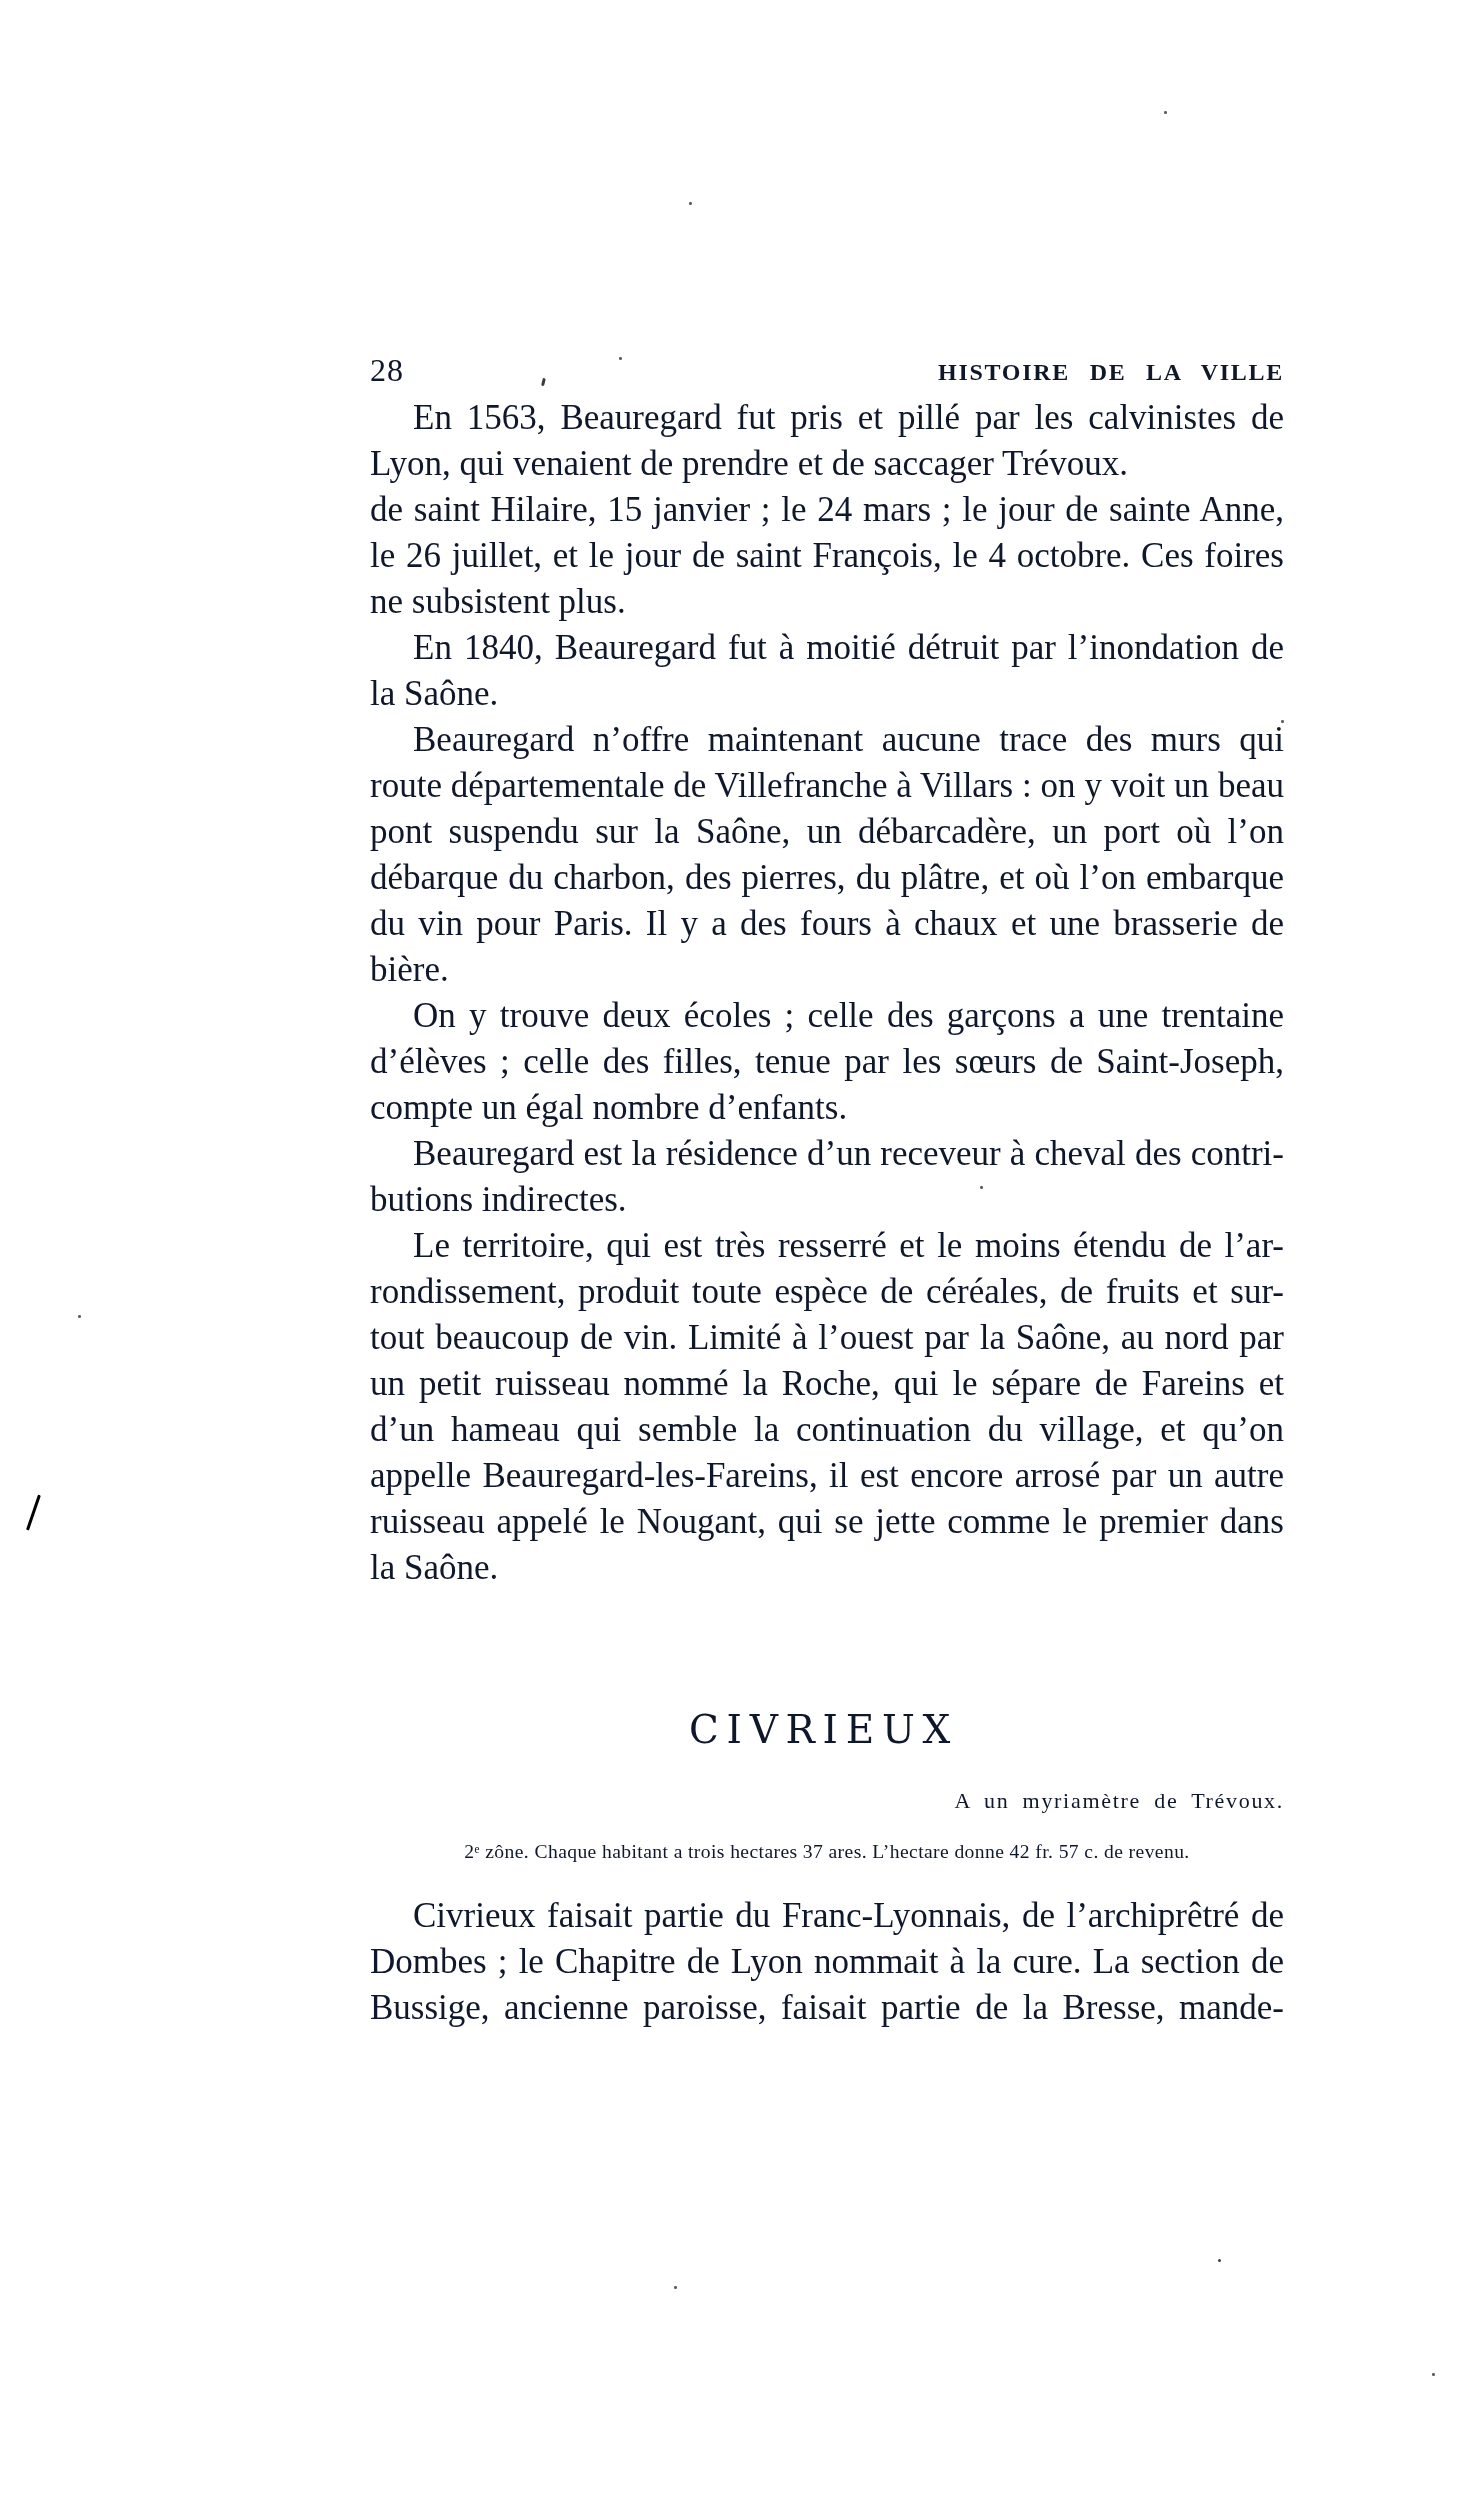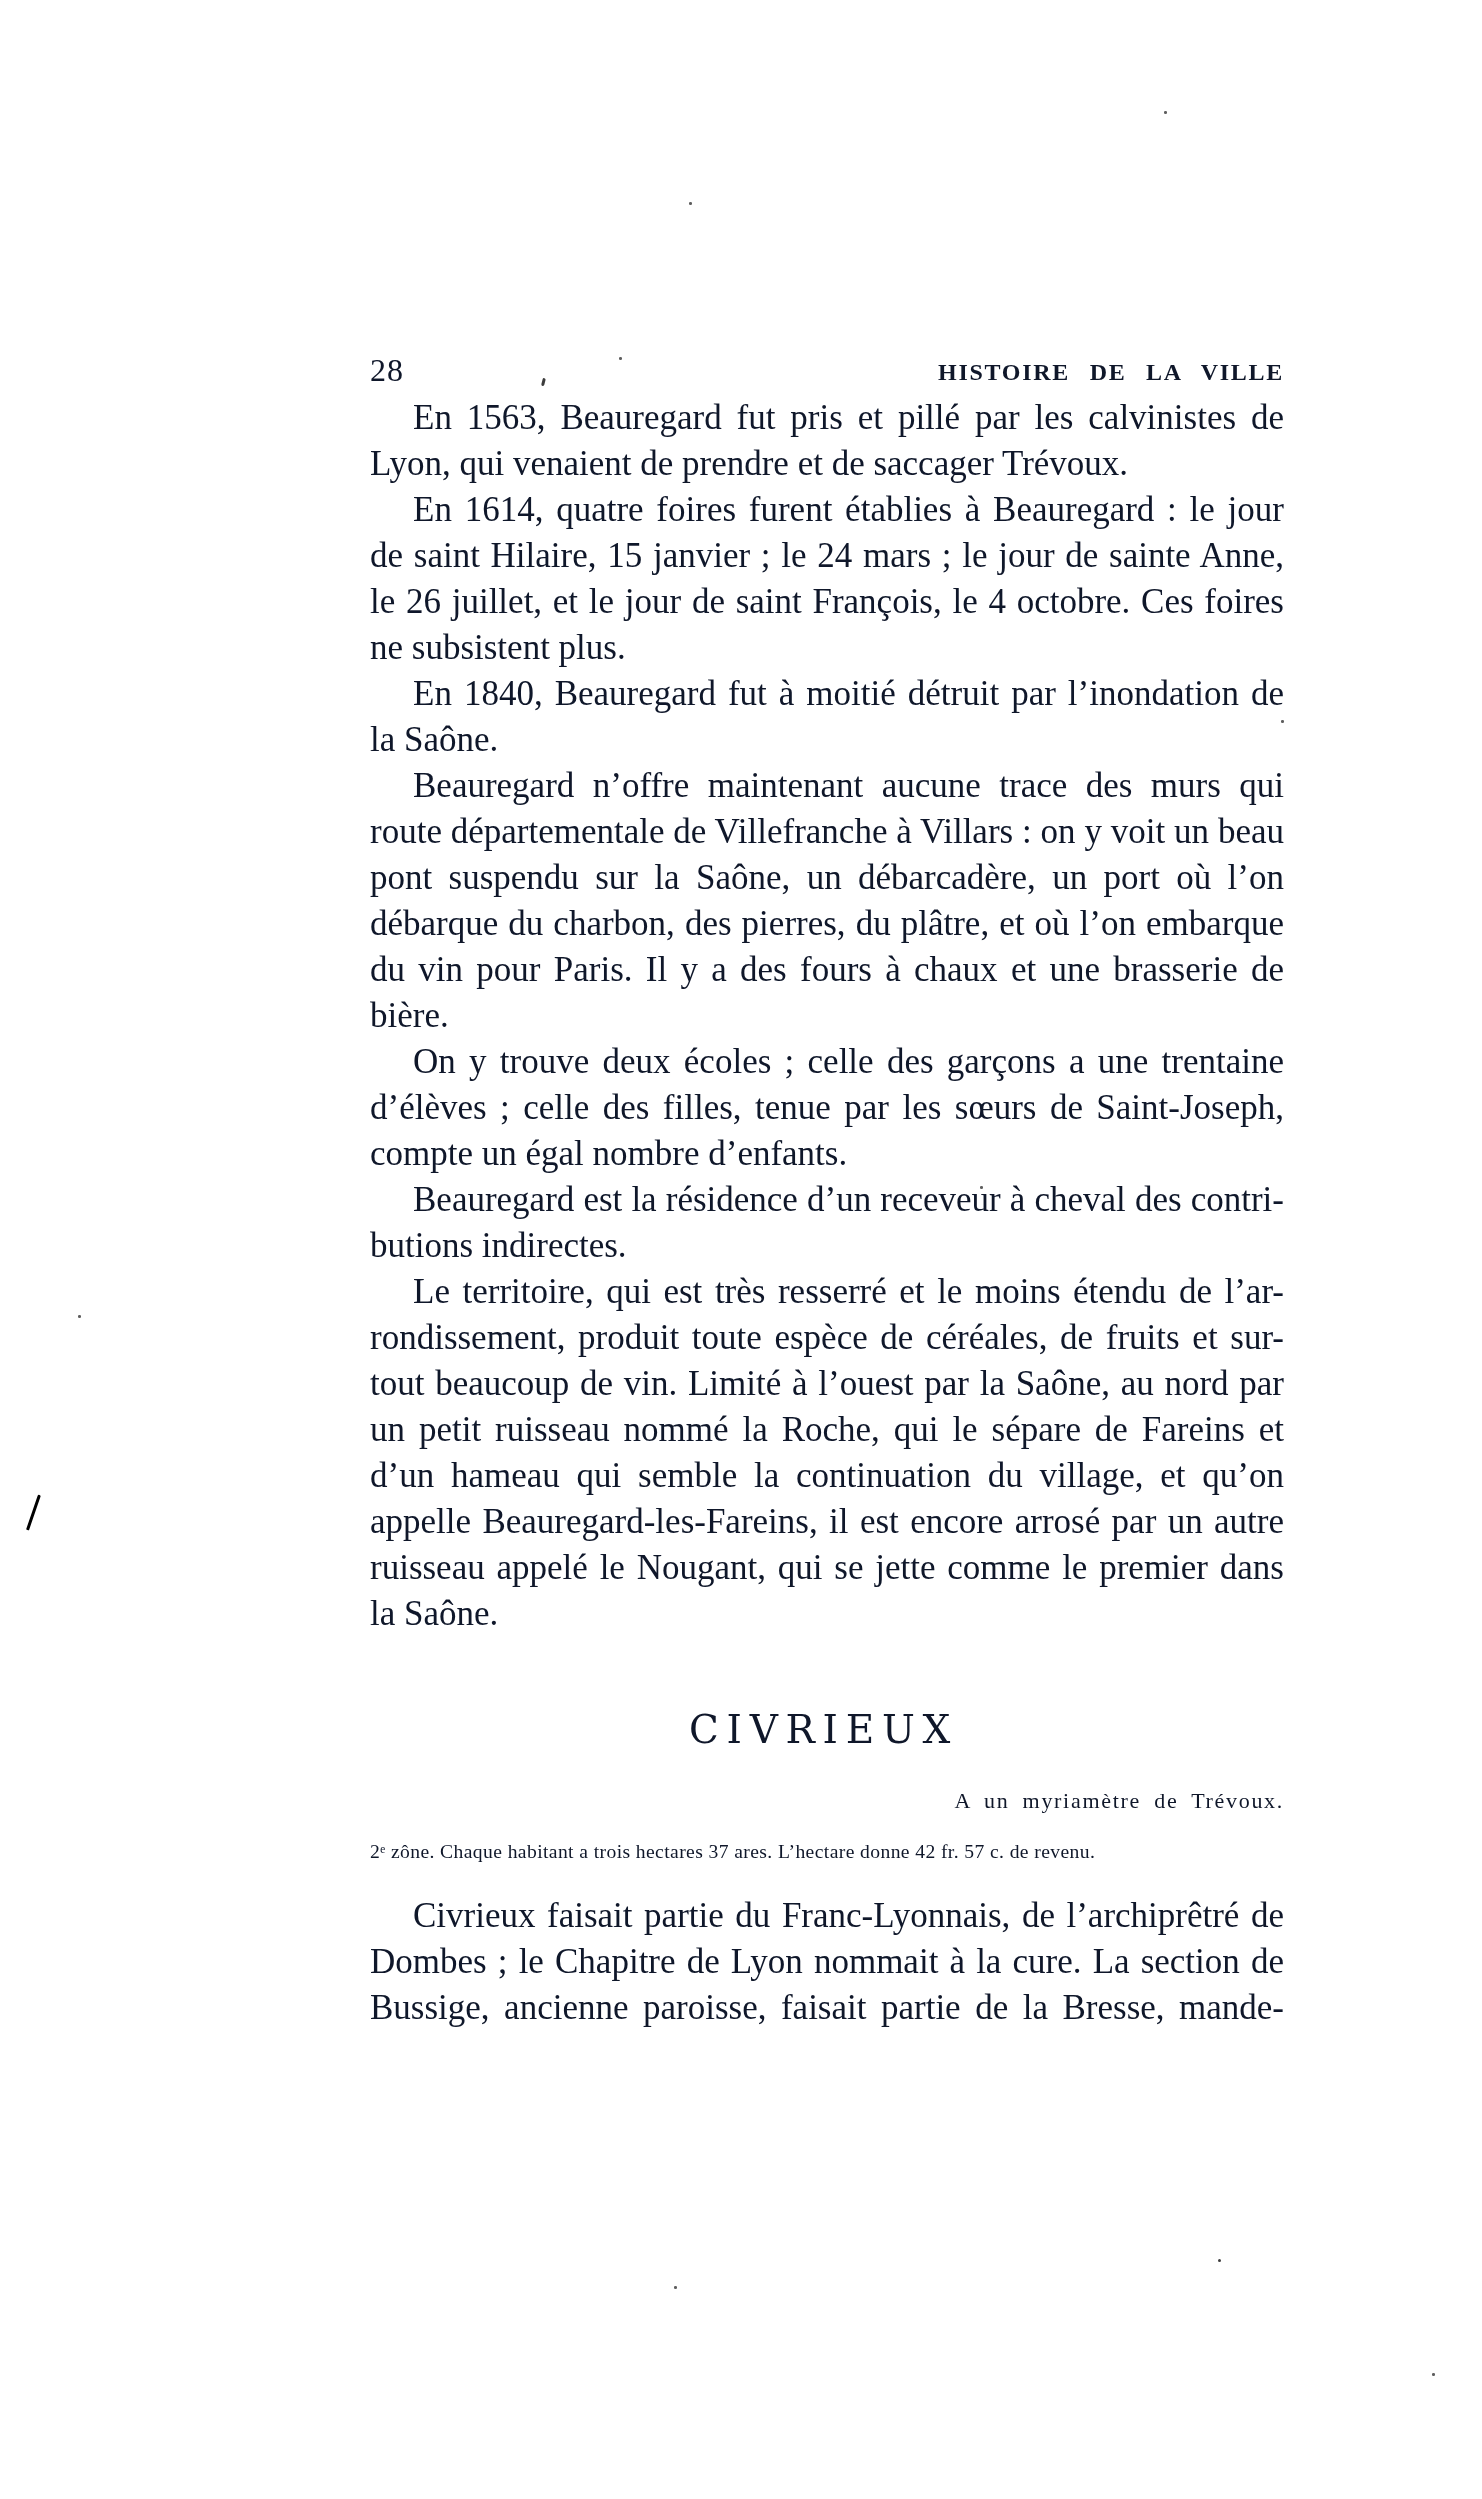--- a/index.html
+++ b/index.html
@@ -95,21 +95,21 @@
     font-weight: normal;
     letter-spacing: 1.7px;
     word-spacing: 6px;
     line-height: 34px;
   }
   .section-note {
     position: absolute;
     left: 370px;
     top: 1835px;
     width: 914px;
-    text-align: left;
+    text-align: center;
     font-size: 19.6px;
     letter-spacing: 0.4px;
     line-height: 34px;
   }
 
   
   .stray-mark {
     position: absolute;
     left: 32px;
     top: 1494px;
@@ -143,21 +143,20 @@
     <span class="pageno">28</span>
     <span class="head-title">HISTOIRE DE LA VILLE</span>
   </header>
 
   <main class="body-block" id="body-paragraphs">
       <div class="para">
         <div class="line first">En 1563, Beauregard fut pris et pillé par les calvinistes de</div>
         <div class="line last">Lyon, qui venaient de prendre et de saccager Trévoux.</div>
       </div>
       <div class="para">
-        <div class="line first">En 1614, quatre foires furent établies à Beauregard : le jour</div>
         <div class="line">de saint Hilaire, 15 janvier ; le 24 mars ; le jour de sainte Anne,</div>
         <div class="line">le 26 juillet, et le jour de saint François, le 4 octobre. Ces foires</div>
         <div class="line last">ne subsistent plus.</div>
       </div>
       <div class="para">
         <div class="line first">En 1840, Beauregard fut à moitié détruit par l’inondation de</div>
         <div class="line last">la Saône.</div>
       </div>
       <div class="para">
         <div class="line first">Beauregard n’offre maintenant aucune trace des murs qui</div>

